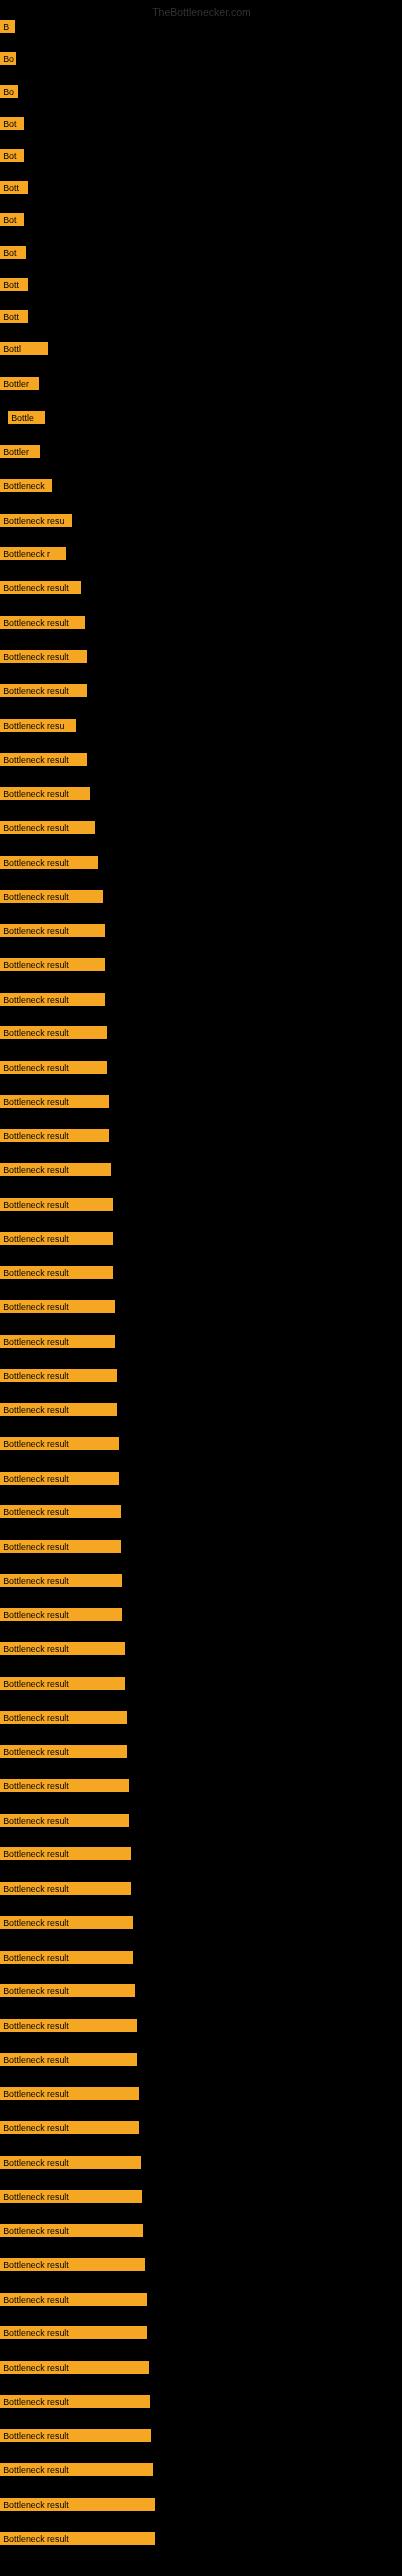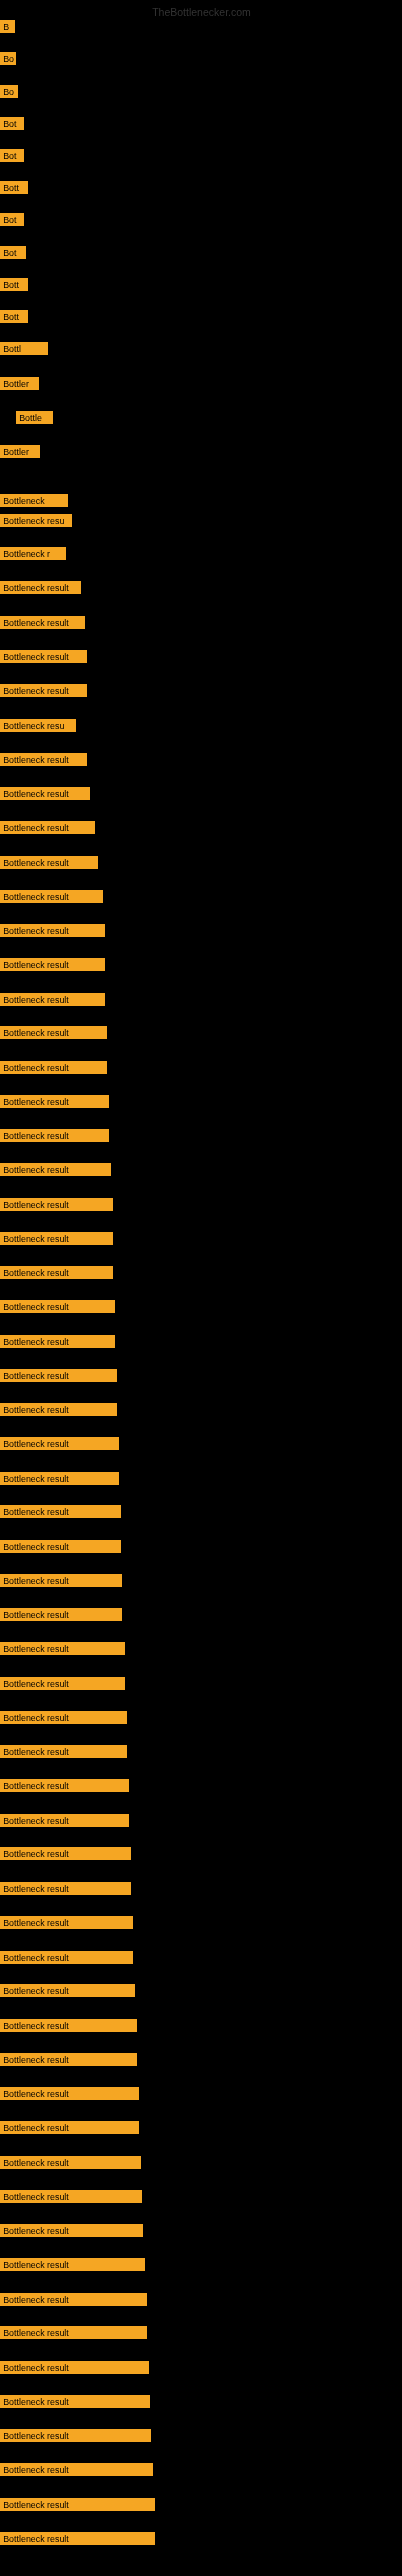--- a/index.html
+++ b/index.html
@@ -50,23 +50,23 @@
     <div class="bar-container" style="top: 85px; left: 0px;"><span class="bar-label" style="width: 17.7px;">Bo</span></div>
     <div class="bar-container" style="top: 117px; left: 0px;"><span class="bar-label" style="width: 24px;">Bot</span></div>
     <div class="bar-container" style="top: 149px; left: 0px;"><span class="bar-label" style="width: 24px;">Bot</span></div>
     <div class="bar-container" style="top: 181px; left: 0px;"><span class="bar-label" style="width: 28px;">Bott</span></div>
     <div class="bar-container" style="top: 213px; left: 0px;"><span class="bar-label" style="width: 24px;">Bot</span></div>
     <div class="bar-container" style="top: 246px; left: 0px;"><span class="bar-label" style="width: 26px;">Bot</span></div>
     <div class="bar-container" style="top: 278px; left: 0px;"><span class="bar-label" style="width: 28px;">Bott</span></div>
     <div class="bar-container" style="top: 310px; left: 0px;"><span class="bar-label" style="width: 28px;">Bott</span></div>
     <div class="bar-container" style="top: 342px; left: 0px;"><span class="bar-label" style="width: 48px;">Bottl</span></div>
     <div class="bar-container" style="top: 377px; left: 0px;"><span class="bar-label" style="width: 39px;">Bottler</span></div>
-    <div class="bar-container" style="top: 411px; left: 16px;"><span class="bar-label" style="width: 37px;">Bottle</span></div>
+    <div class="bar-container" style="top: 411px; left: 8px;"><span class="bar-label" style="width: 37px;">Bottle</span></div>
     <div class="bar-container" style="top: 445px; left: 0px;"><span class="bar-label" style="width: 40px;">Bottler</span></div>
-    <div class="bar-container" style="top: 479px; left: 0px;"><span class="bar-label" style="width: 68px; margin-top: 15px;">Bottleneck</span></div>
+    <div class="bar-container" style="top: 479px; left: 0px;"><span class="bar-label" style="width: 52px;">Bottleneck</span></div>
     <div class="bar-container" style="top: 514px; left: 0px;"><span class="bar-label" style="width: 72px;">Bottleneck resu</span></div>
     <div class="bar-container" style="top: 547px; left: 0px;"><span class="bar-label" style="width: 66px;">Bottleneck r</span></div>
     <div class="bar-container" style="top: 581px; left: 0px;"><span class="bar-label" style="width: 81px;">Bottleneck result</span></div>
     <div class="bar-container" style="top: 616px; left: 0px;"><span class="bar-label" style="width: 85px;">Bottleneck result</span></div>
     <div class="bar-container" style="top: 650px; left: 0px;"><span class="bar-label" style="width: 87px;">Bottleneck result</span></div>
     <div class="bar-container" style="top: 684px; left: 0px;"><span class="bar-label" style="width: 87px;">Bottleneck result</span></div>
     <div class="bar-container" style="top: 719px; left: 0px;"><span class="bar-label" style="width: 76px;">Bottleneck resu</span></div>
     <div class="bar-container" style="top: 753px; left: 0px;"><span class="bar-label" style="width: 87px;">Bottleneck result</span></div>
     <div class="bar-container" style="top: 787px; left: 0px;"><span class="bar-label" style="width: 90px;">Bottleneck result</span></div>
     <div class="bar-container" style="top: 821px; left: 0px;"><span class="bar-label" style="width: 95px;">Bottleneck result</span></div>

